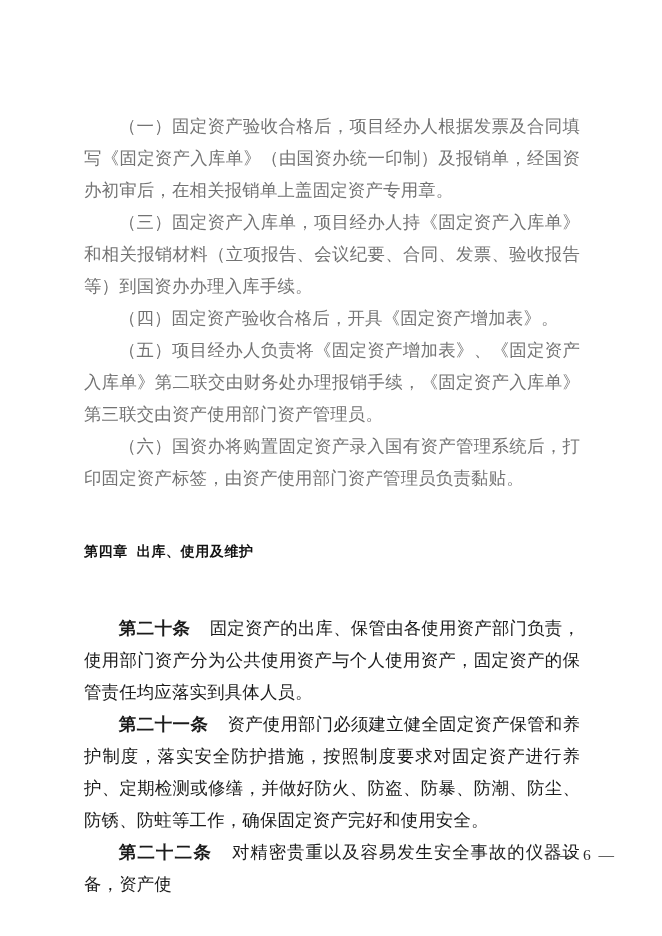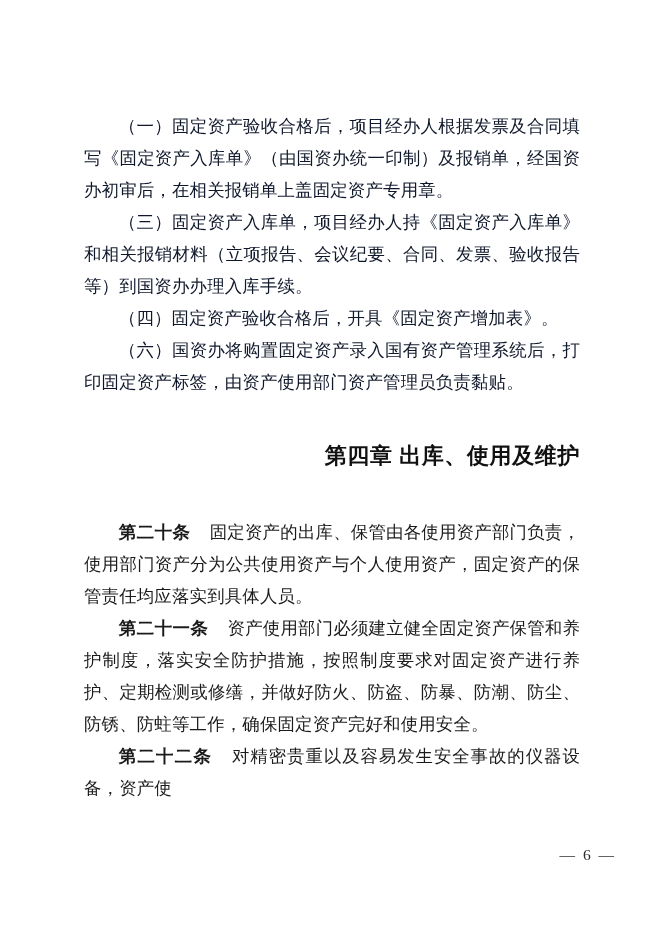--- a/index.html
+++ b/index.html
@@ -23,21 +23,21 @@
     left: 84px;
     top: 110px;
     width: 496px;
   }
 
   
   .para {
     font-family: "Liberation Serif", "DejaVu Serif", serif;
     font-size: 17.4px;
     line-height: 32px;
-    color: #0f172a;
+    color: #737373;
     text-align: justify;
     text-justify: inter-ideograph;
     text-indent: 2em;
     margin: 0;
     letter-spacing: 0.2px;
     -webkit-font-smoothing: antialiased;
   }
 
   .para + .para {
     margin-top: 0;
@@ -62,26 +62,26 @@
     letter-spacing: 0.5px;
   }
 
   .article-gap {
     display: inline-block;
     width: 1.1em;
   }
 
   
   .chapter-heading {
-    font-family: Liberation Sans, sans-serif;
+    font-family: Liberation Mono, monospace;
     font-weight: bold;
-    font-size: 22px;
+    font-size: 14px;
     line-height: 32px;
     color: #111111;
-    text-align: right;
+    text-align: left;
     text-indent: 0;
     margin: 0;
     letter-spacing: 0.6px;
   }
 
   .spacer-before-heading { height: 42px; }
   .spacer-after-heading  { height: 44px; }
 
   
   .page-number {
@@ -99,20 +99,21 @@
 </head>
 <body>
 
 <div class="page">
 
   <div class="content">
 
     <p class="para">（一）固定资产验收合格后，项目经办人根据发票及合同填写《固定资产入库单》（由国资办统一印制）及报销单，经国资办初审后，在相关报销单上盖固定资产专用章。</p>
     <p class="para">（三）固定资产入库单，项目经办人持《固定资产入库单》和相关报销材料（立项报告、会议纪要、合同、发票、验收报告等）到国资办办理入库手续。</p>
     <p class="para">（四）固定资产验收合格后，开具《固定资产增加表》。</p>
+    <p class="para">（五）项目经办人负责将《固定资产增加表》、《固定资产入库单》第二联交由财务处办理报销手续，《固定资产入库单》第三联交由资产使用部门资产管理员。</p>
     <p class="para">（六）国资办将购置固定资产录入国有资产管理系统后，打印固定资产标签，由资产使用部门资产管理员负责黏贴。</p>
 
     <div class="spacer-before-heading"></div>
 
     <p class="chapter-heading">第四章  出库、使用及维护</p>
 
     <div class="spacer-after-heading"></div>
 
     <p class="article"><span class="article-marker">第二十条</span><span class="article-gap"></span><span>固定资产的出库、保管由各使用资产部门负责，使用部门资产分为公共使用资产与个人使用资产，固定资产的保管责任均应落实到具体人员。</span></p>
 

